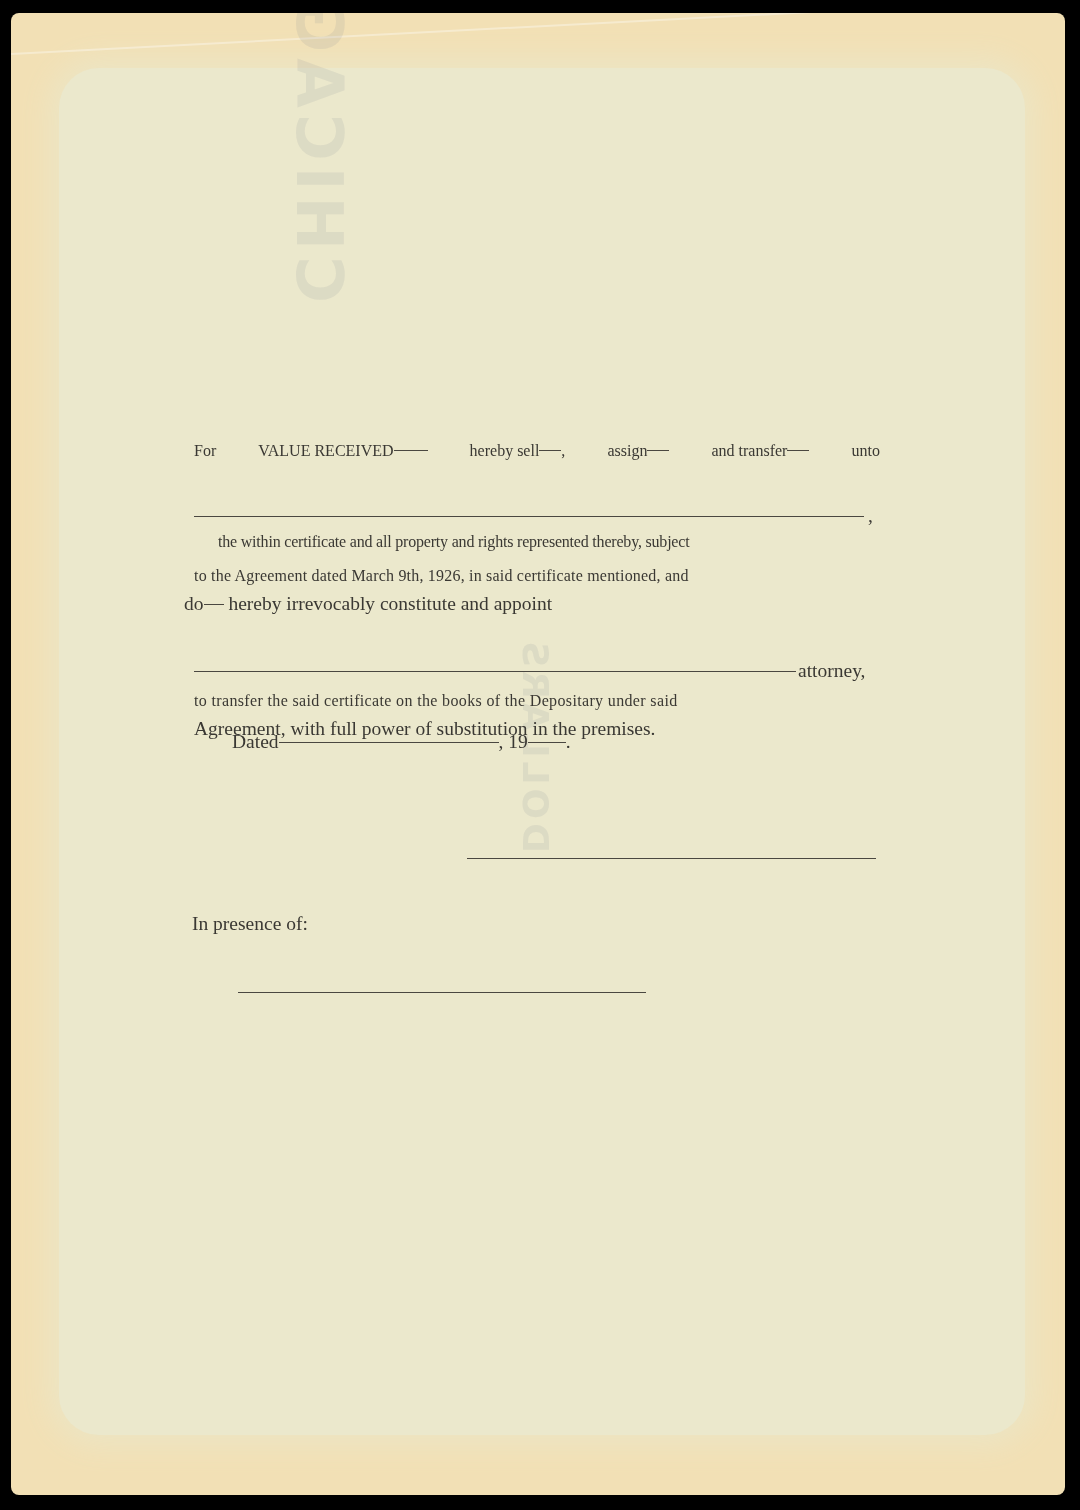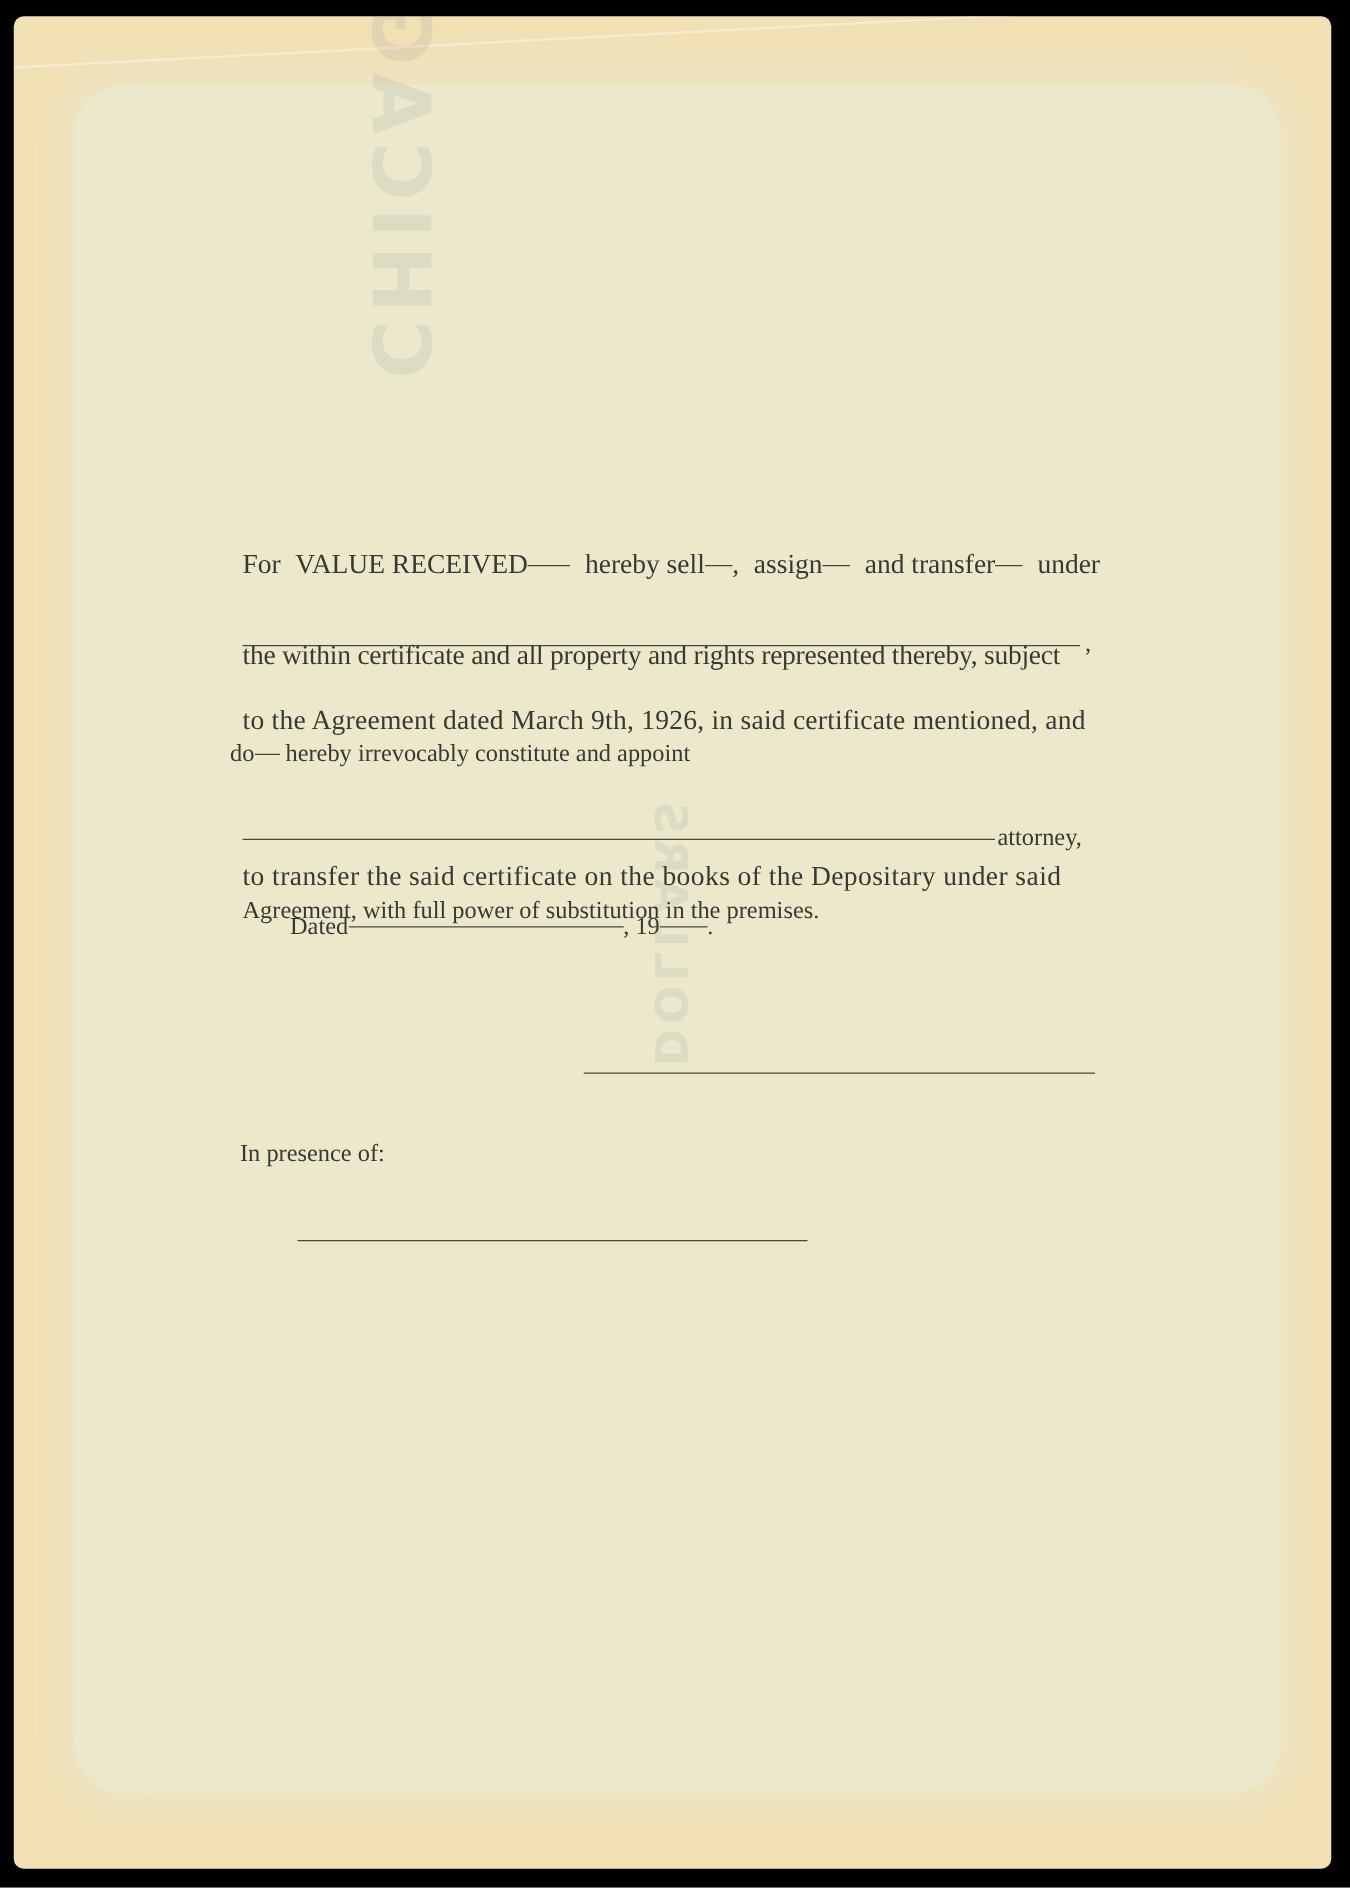--- a/index.html
+++ b/index.html
@@ -59,21 +59,21 @@
       font-size: 19.5px;
       line-height: 28px;
       white-space: nowrap;
     }
     .justify-row {
       position: absolute;
       left: 194px; width: 686px;
       display: flex; justify-content: space-between;
       color: #3a3833;
       font-family: "Liberation Serif", "DejaVu Serif", serif;
-      font-size: 22px;
+      font-size: 16px;
       line-height: 28px;
       white-space: nowrap;
     }
     .blank {
       display: inline-block;
       border-bottom: 1.5px solid #4a4740;
       height: 0;
       vertical-align: 5px;
     }
     .line {
@@ -93,27 +93,27 @@
   <div class="ghost ghost-title">CHICAGO RAILWAYS COMPANY</div>
   <div class="ghost ghost-sub">DOLLARS</div>
 </div>
 
 <div class="justify-row" style="top:437px;">
   <span>For</span>
   <span><span>VALUE RECEIVED</span><span class="blank" style="width:34px"></span></span>
   <span><span>hereby sell</span><span class="blank xs-blank"></span><span>,</span></span>
   <span><span>assign</span><span class="blank xs-blank"></span></span>
   <span><span>and transfer</span><span class="blank xs-blank"></span></span>
-  <span>under</span>
+  <span>unto</span>
 </div>
 
 <div class="line" style="left:194px; top:516px; width:670px;"></div>
 <div class="text" style="left:868px; top:502px;">,</div>
 
-<div class="justify-row" style="top:510px;">
+<div class="justify-row" style="top:528px;margin-left:24px;">
   <span style="letter-spacing:-0.2px;">the within certificate and all property and rights represented thereby, subject</span>
 </div>
 <div class="justify-row" style="top:562px;">
   <span style="letter-spacing:0.2px;text-align:center;">to the Agreement dated March 9th, 1926, in said certificate mentioned, and</span>
 </div>
 <div class="text" style="left:184px; top:590px;">
   <span>do</span><span class="blank sm-blank" style="width:20px"></span>
   <span>hereby irrevocably constitute and appoint</span>
 </div>
 

